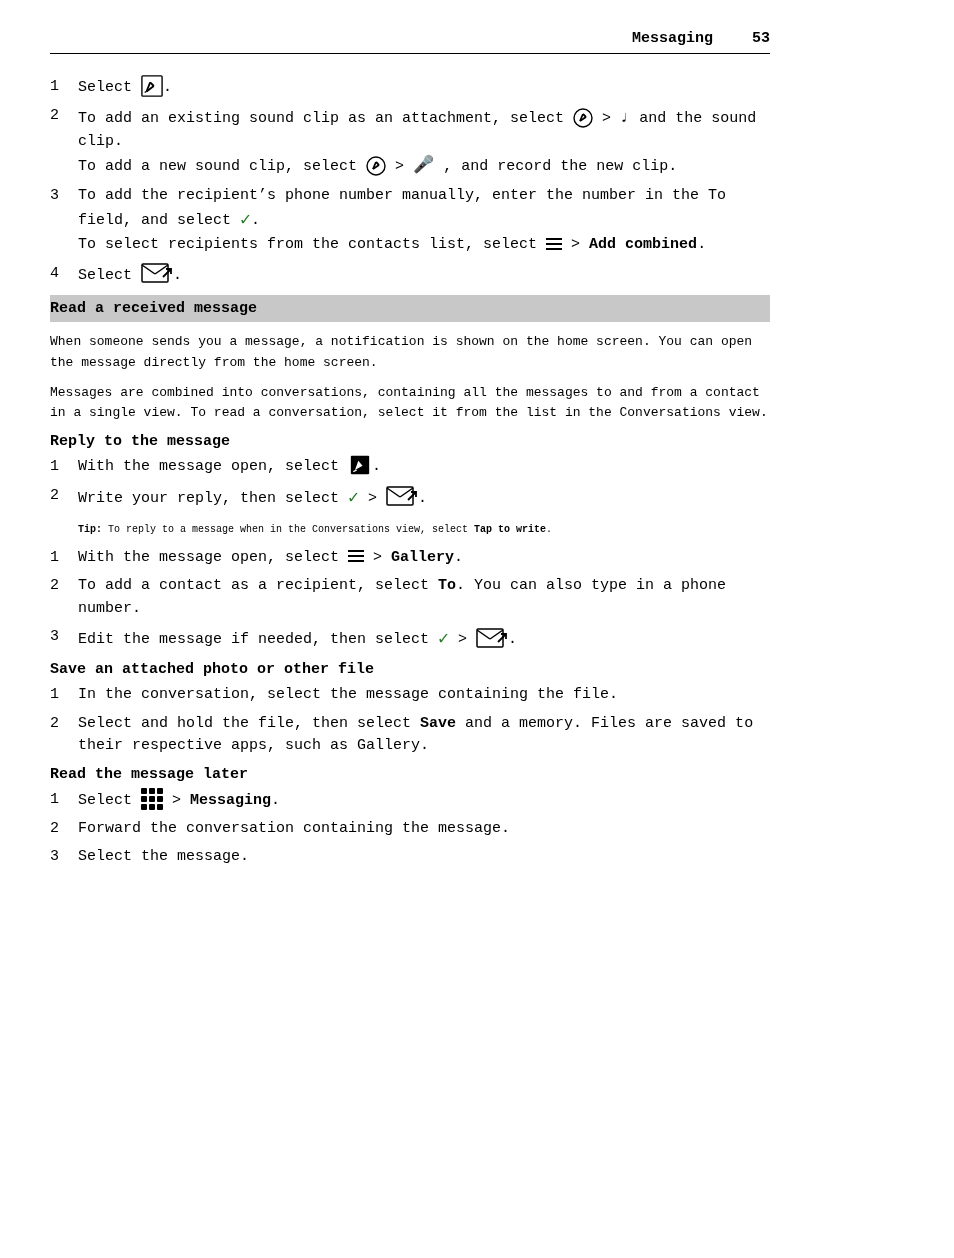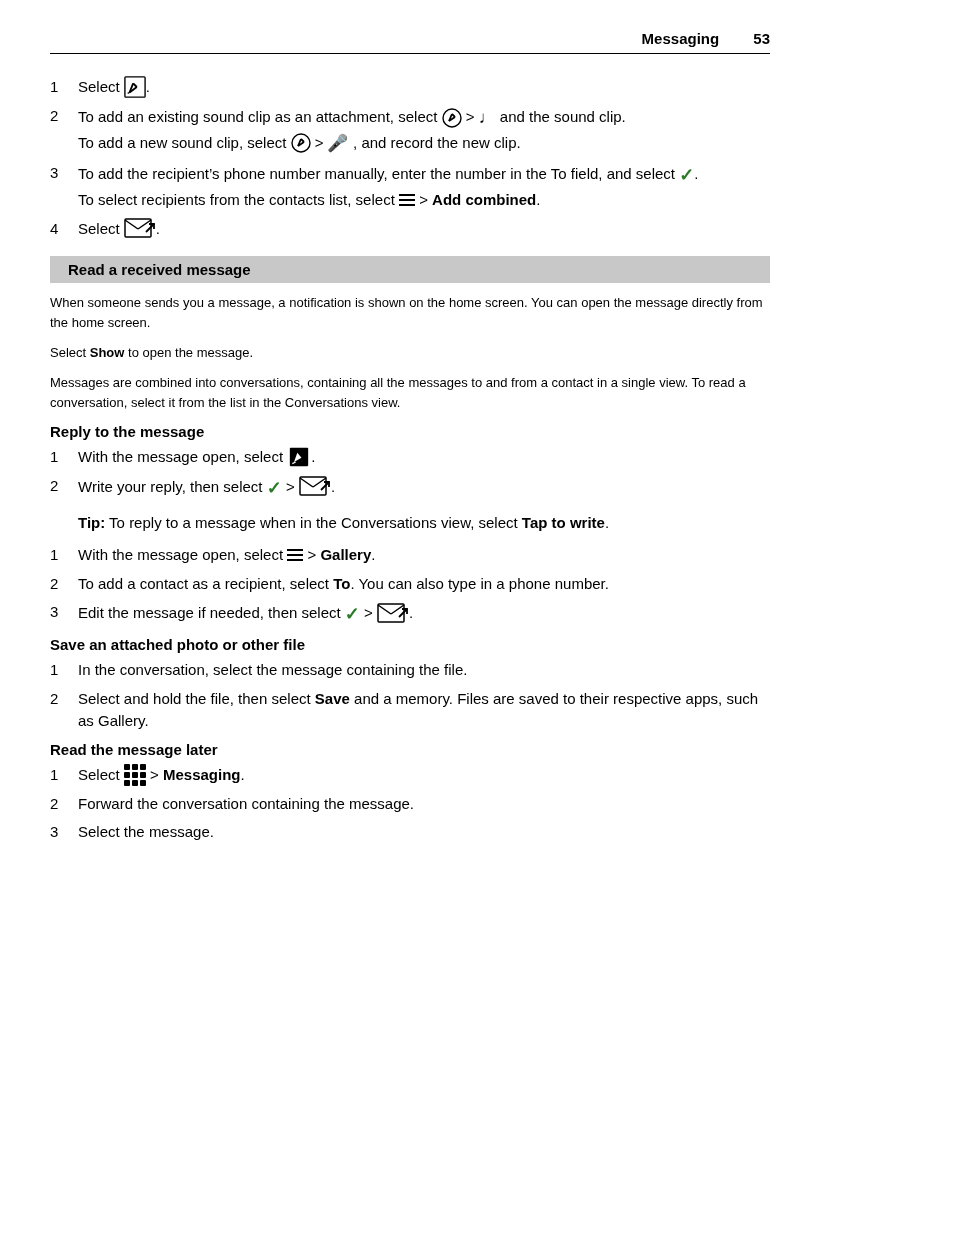--- a/index.html
+++ b/index.html
@@ -10,20 +10,21 @@
       background: #fff;
       width: 954px;
       min-height: 1258px;
       padding: 0;
     }
     .page {
       width: 820px;
       min-height: 1258px;
       padding: 30px 50px 40px 50px;
       position: relative;
+      font-family: Liberation Mono, monospace;
     }
     .header-bar {
       display: flex;
       justify-content: flex-end;
       align-items: center;
       border-bottom: 1.5px solid #000;
       padding-bottom: 6px;
       margin-bottom: 22px;
     }
     .header-title {
@@ -48,38 +49,38 @@
       font-size: 15px;
     }
     .list-content {
       flex: 1;
       line-height: 1.5;
     }
     .section-header {
       background: #c8c8c8;
       font-weight: bold;
       font-size: 15px;
-      padding: 5px 18px;
+      padding: 5px 0;
       margin-bottom: 10px;
-      margin-top: 14px;
+      margin-top: 8px;
     }
     .body-text {
       font-size: 13px;
       line-height: 1.55;
       margin-bottom: 10px;
     }
     .subsection-title {
       font-weight: bold;
       font-size: 15px;
       margin-top: 4px;
       margin-bottom: 6px;
     }
     .tip-block {
       margin: 10px 0 10px 28px;
-      font-size: 15px;
+      font-size: 10px;
       line-height: 1.5;
     }
     .icon-checkmark {
       display: inline-block;
       color: #2a7a2a;
       font-size: 18px;
       vertical-align: middle;
       font-weight: bold;
     }
     
@@ -191,23 +192,20 @@
       </span>
     </li>
   </ol>
 
   <div class="section-header">
     <span>Read a received message</span>
   </div>
 
   <p class="body-text">When someone sends you a message, a notification is shown on the home screen. You can open the message directly from the home screen.</p>
 
-  <p class="body-text">
-    <span>Select </span><strong>Show</strong><span> to open the message.</span>
-  </p>
 
   <p class="body-text">Messages are combined into conversations, containing all the messages to and from a contact in a single view. To read a conversation, select it from the list in the Conversations view.</p>
 
   <p class="subsection-title">Reply to the message</p>
   <ol class="numbered-list">
     <li>
       <span class="num">1</span>
       <span class="list-content">
         With the message open, select
         <svg class="pencil-icon" viewBox="0 0 24 24" xmlns="http://www.w3.org/2000/svg" style="width:24px;height:20px;">

